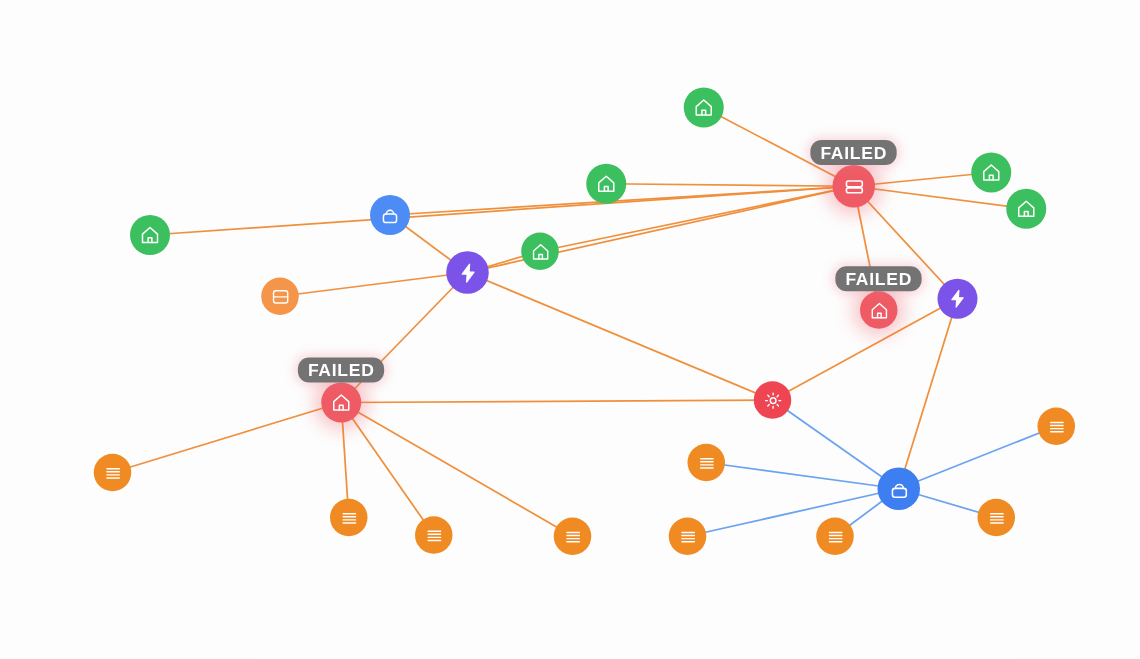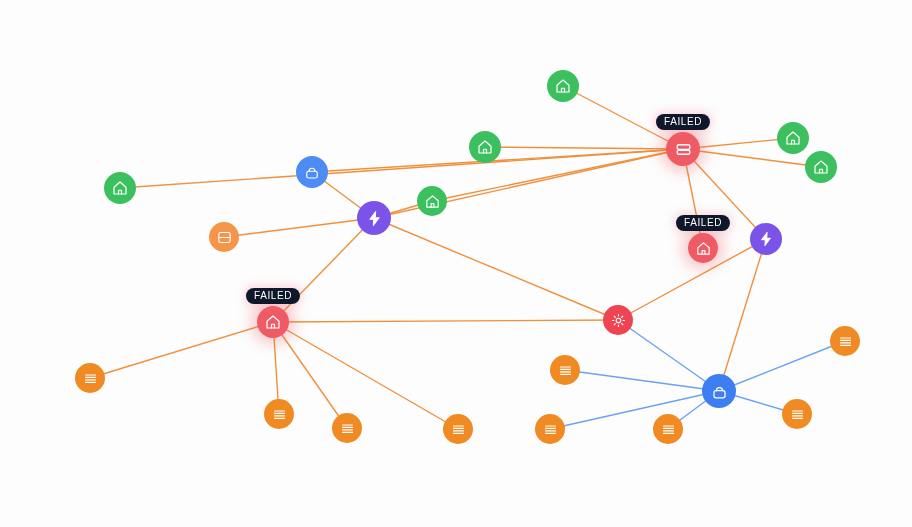--- a/index.html
+++ b/index.html
@@ -49,24 +49,24 @@
   .node-blue-l { background: #4d8cf5; }
   .node-purple { background: #7b53e8; }
   .node-orange { background: #f08a22; }
   .node-orange-l { background: #f5954a; }
   .node-red    { background: #ef4452; }
   .node-red-soft { background: #ef5b64; }
 
   .badge {
     position: absolute;
     transform: translate(-50%, -50%);
-    background: #0f172a;
+    background: #737373;
     color: #ffffff;
-    font-size: 10px;
-    font-weight: normal;
+    font-size: 14px;
+    font-weight: bold;
     letter-spacing: 0.6px;
     padding: 3px 8px 3px 8px;
     border-radius: 9px;
     white-space: nowrap;
     line-height: 1;
     box-shadow: 0 0 8px 3px rgba(240, 120, 140, 0.25);
   }
 </style>
 </head>
 <body>

